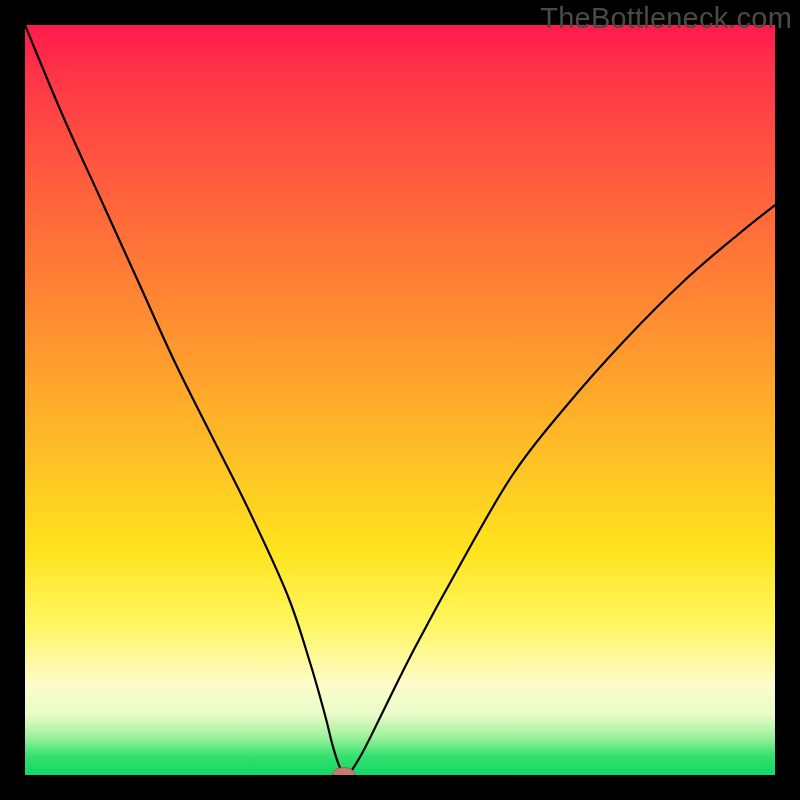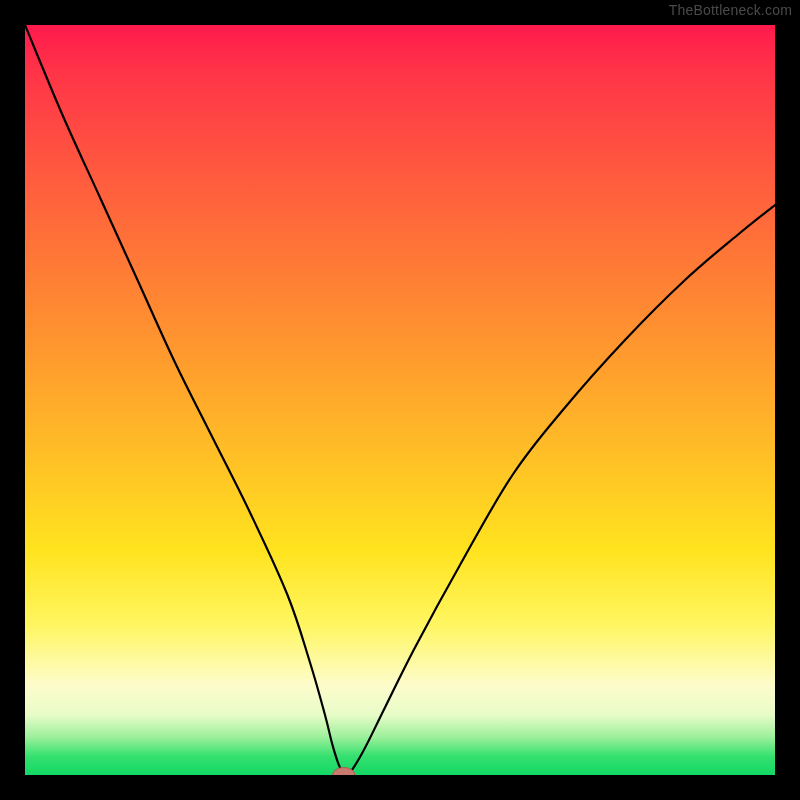--- a/index.html
+++ b/index.html
@@ -46,21 +46,21 @@
     left: 0;
     top: 0;
     width: 750px;
     height: 750px;
   }
   .watermark {
     position: absolute;
     top: 2px;
     right: 8px;
     color: #4a4a4a;
-    font-size: 14px;
+    font-size: 29px;
     font-weight: 500;
     letter-spacing: 0.2px;
     user-select: none;
   }
 </style>
 </head>
 <body>
 
 <div class="frame">
   <div class="plot-area">

